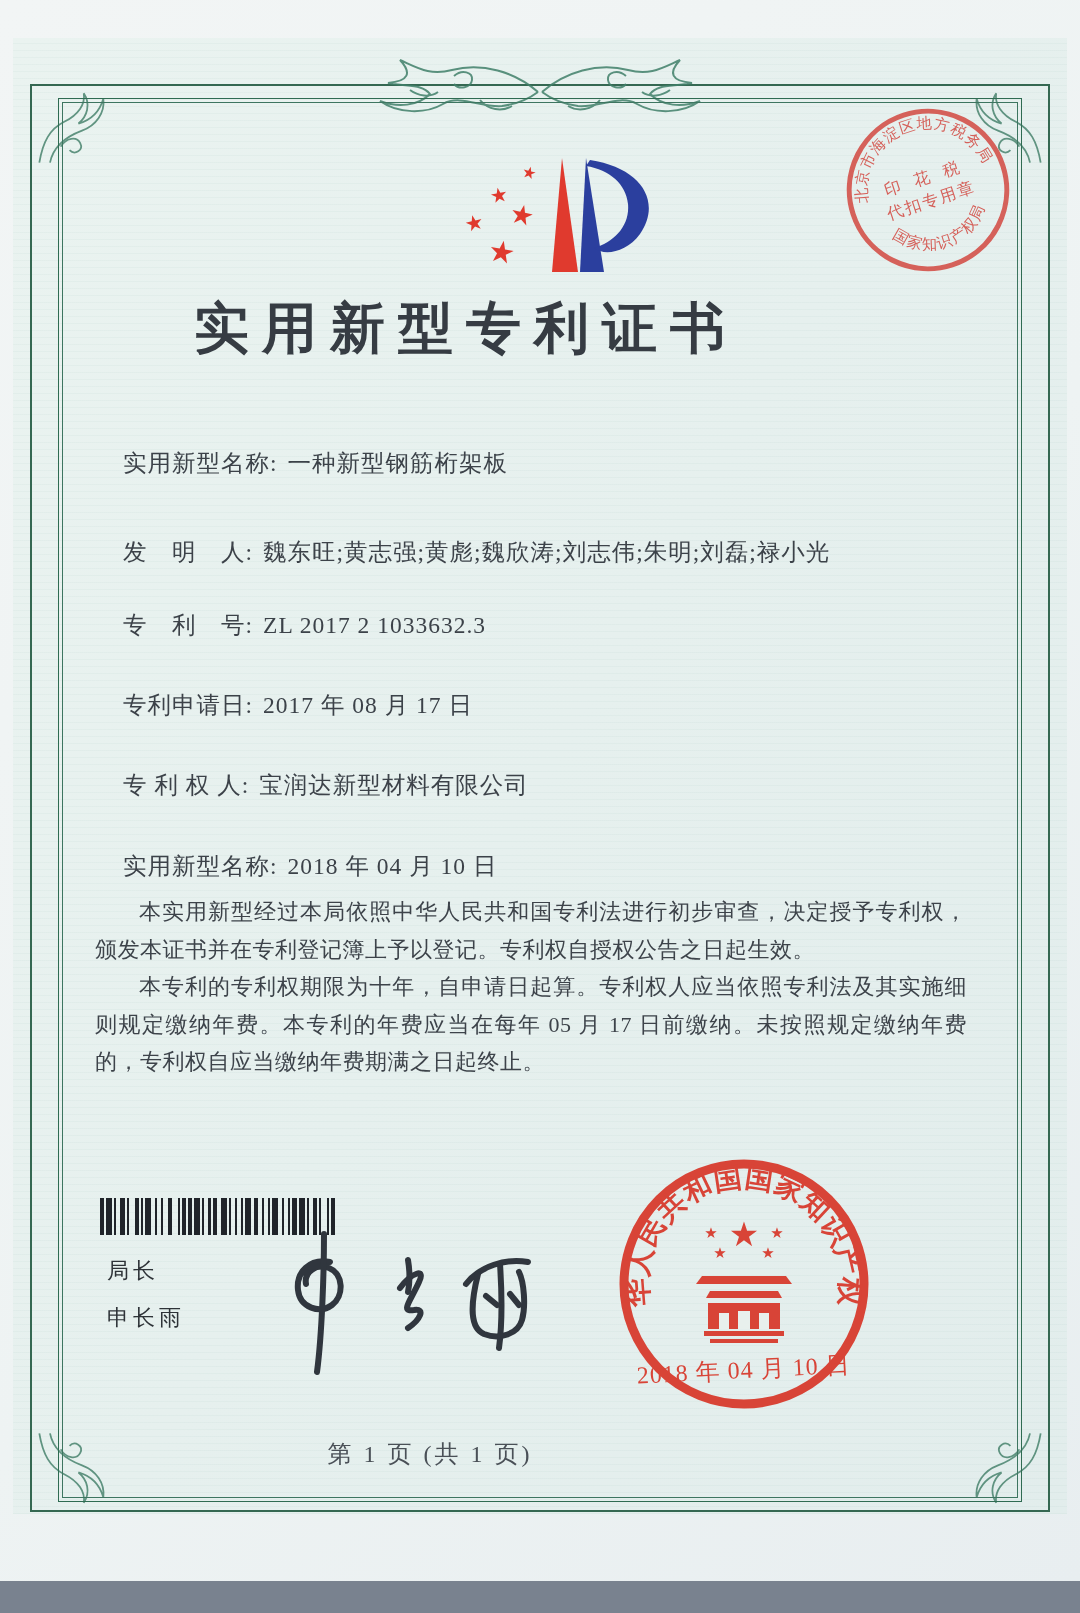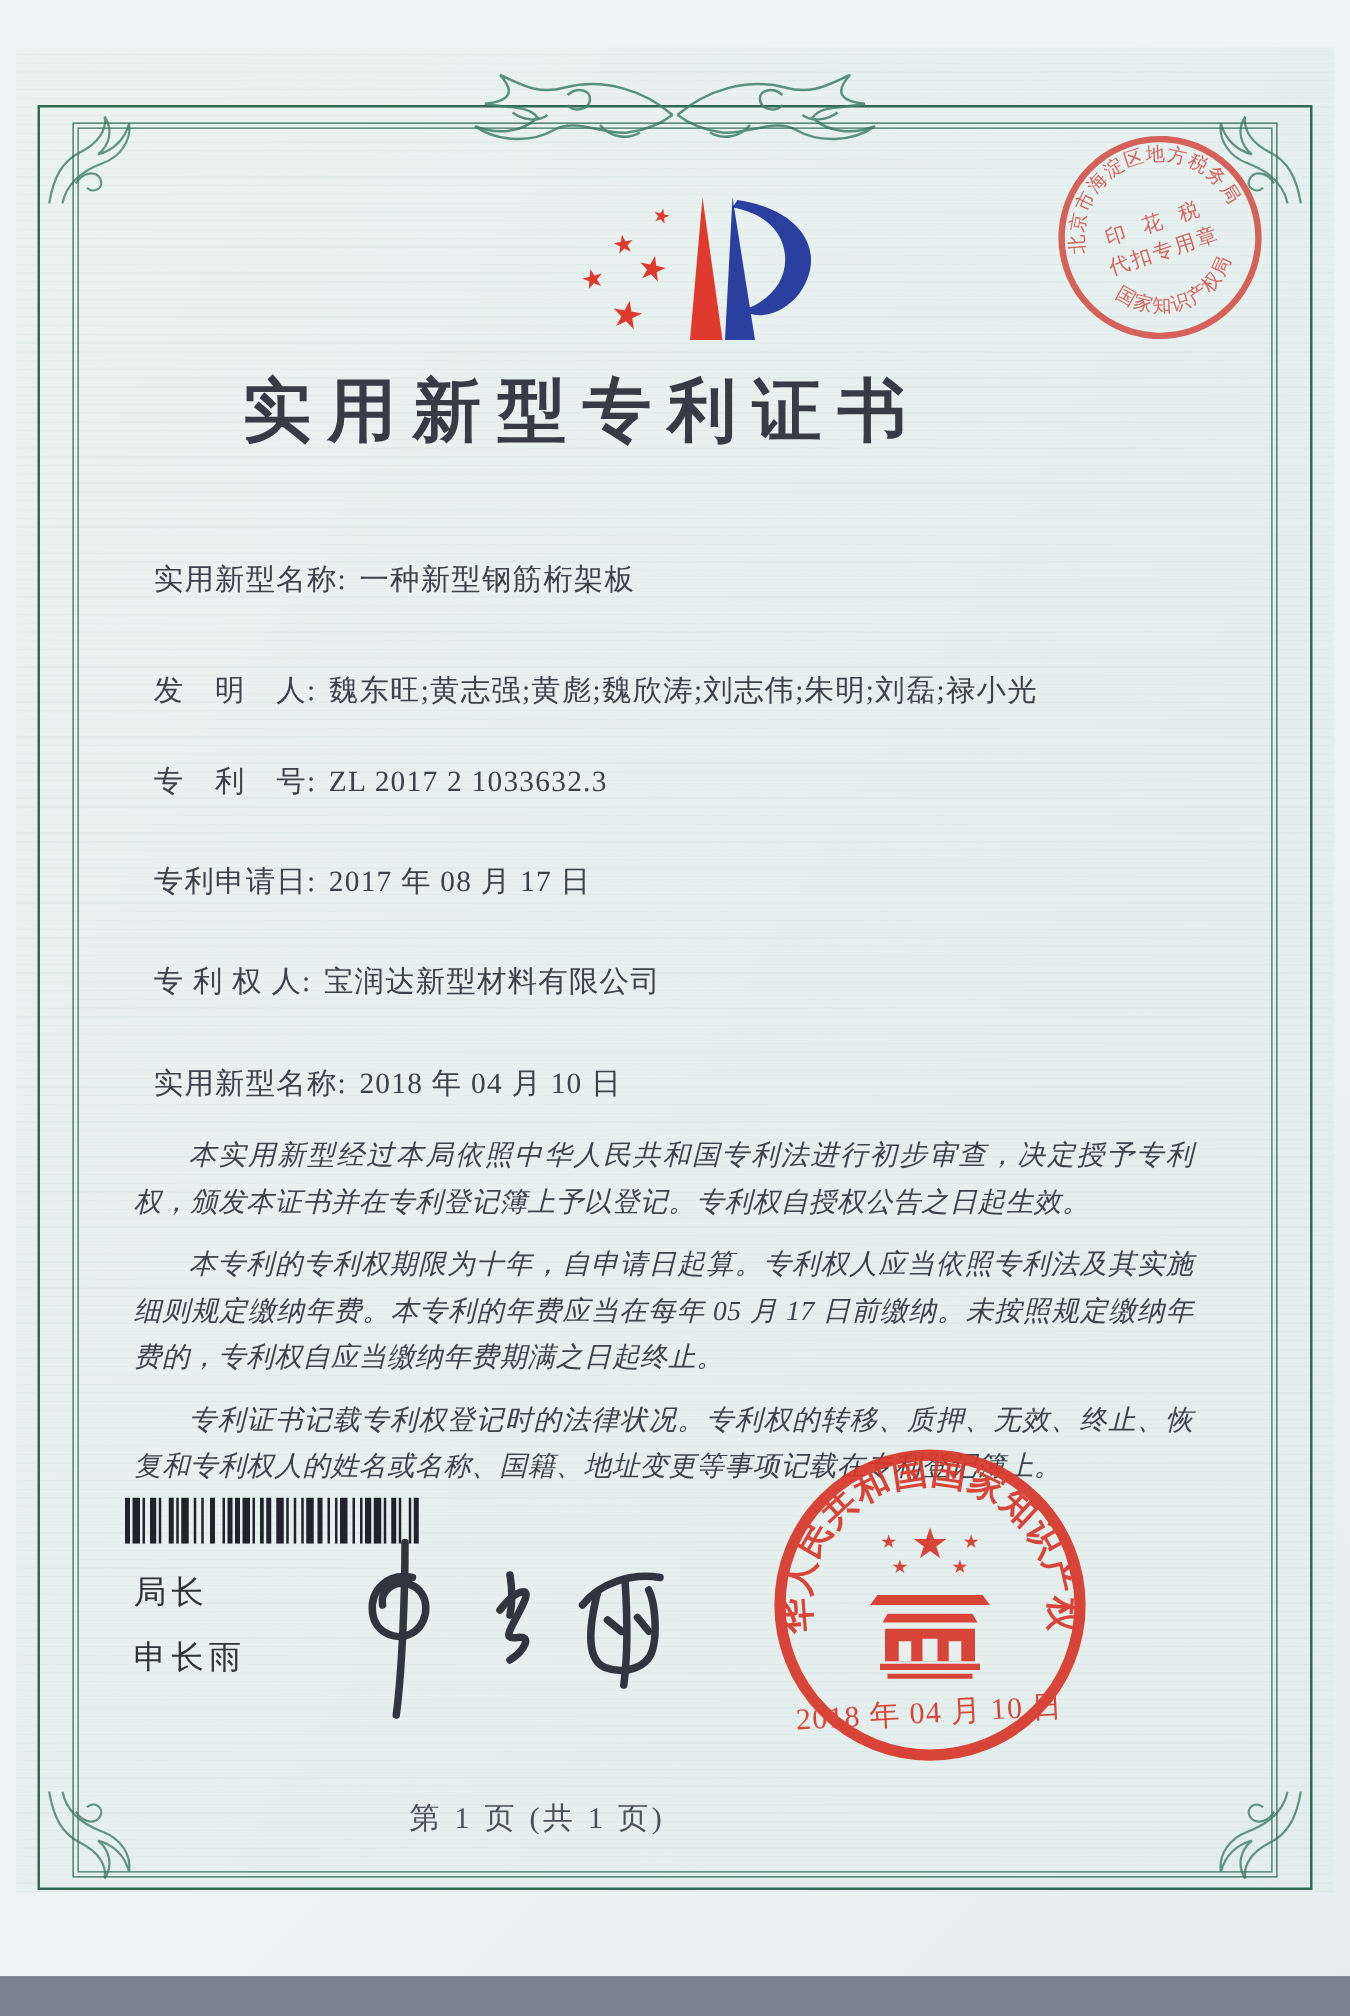--- a/index.html
+++ b/index.html
@@ -45,30 +45,30 @@
   .rows{position:absolute;left:95px;top:0;width:890px;}
   .row{position:absolute;left:0;width:890px;font-size:23.5px;color:#3c4249;white-space:nowrap;}
   .row .lbl{letter-spacing:1px;margin-left:28px;}
   .row .val{margin-left:10px;letter-spacing:1px;}
   .row1{top:447px}.row2{top:536px}.row3{top:609px}
   .row4{top:689px}.row5{top:769px}.row6{top:850px}
   .paras{
     position:absolute;left:95px;top:893px;width:872px;
     font-size:22px;line-height:37.5px;color:#3d434a;text-align:justify;
   }
-  .paras p{margin:12px;text-indent:2em;letter-spacing:0.5px;font-style:italic;}
+  .paras p{margin:0;text-indent:2em;letter-spacing:0.5px;}
   .barcode{
     position:absolute;left:100px;top:1198px;width:294px;height:37px;
     display:flex;align-items:stretch;overflow:hidden;
   }
   .barcode .b{flex:none;height:100%;}
   .issuer{
     position:absolute;left:107px;top:1256px;
     font-family:"Liberation Sans","DejaVu Sans",sans-serif;
-    font-size:26px;color:#2e3338;letter-spacing:4px;
+    font-size:22px;color:#2e3338;letter-spacing:4px;
   }
   .issuer .name{margin-top:17px;}
   .signature{position:absolute;left:238px;top:1222px;width:345px;height:160px;}
   .big-seal{position:absolute;left:608px;top:1150px;width:272px;height:272px;opacity:.93;}
   .footer{
     position:absolute;left:0;top:1438px;width:860px;text-align:center;
     font-size:24px;letter-spacing:3px;color:#4a5057;
   }
   .table-strip{position:absolute;left:0;top:1581px;width:1080px;height:32px;background:#79828f;}
   svg text{font-family:"Liberation Serif","DejaVu Serif",serif;}
@@ -169,21 +169,20 @@
       <span class="lbl">专 利 权 人:</span><span class="val">宝润达新型材料有限公司</span>
     </div>
     <div class="row row6">
       <span class="lbl">实用新型名称:</span><span class="val">2018 年 04 月 10 日</span>
     </div>
   </div>
 
   <div class="paras">
     <p>本实用新型经过本局依照中华人民共和国专利法进行初步审查，决定授予专利权，颁发本证书并在专利登记簿上予以登记。专利权自授权公告之日起生效。</p>
     <p>本专利的专利权期限为十年，自申请日起算。专利权人应当依照专利法及其实施细则规定缴纳年费。本专利的年费应当在每年 05 月 17 日前缴纳。未按照规定缴纳年费的，专利权自应当缴纳年费期满之日起终止。</p>
-    <p>专利证书记载专利权登记时的法律状况。专利权的转移、质押、无效、终止、恢复和专利权人的姓名或名称、国籍、地址变更等事项记载在专利登记簿上。</p>
   </div>
 
   <div class="barcode" id="barcode">
       <div class="b" style="width: 4.1px; background: rgb(32, 36, 42);"></div>
       <div class="b" style="width: 2.05px; background: transparent;"></div>
       <div class="b" style="width: 6.15px; background: rgb(32, 36, 42);"></div>
       <div class="b" style="width: 2.05px; background: transparent;"></div>
       <div class="b" style="width: 2.05px; background: rgb(32, 36, 42);"></div>
       <div class="b" style="width: 4.1px; background: transparent;"></div>
       <div class="b" style="width: 4.1px; background: rgb(32, 36, 42);"></div>

